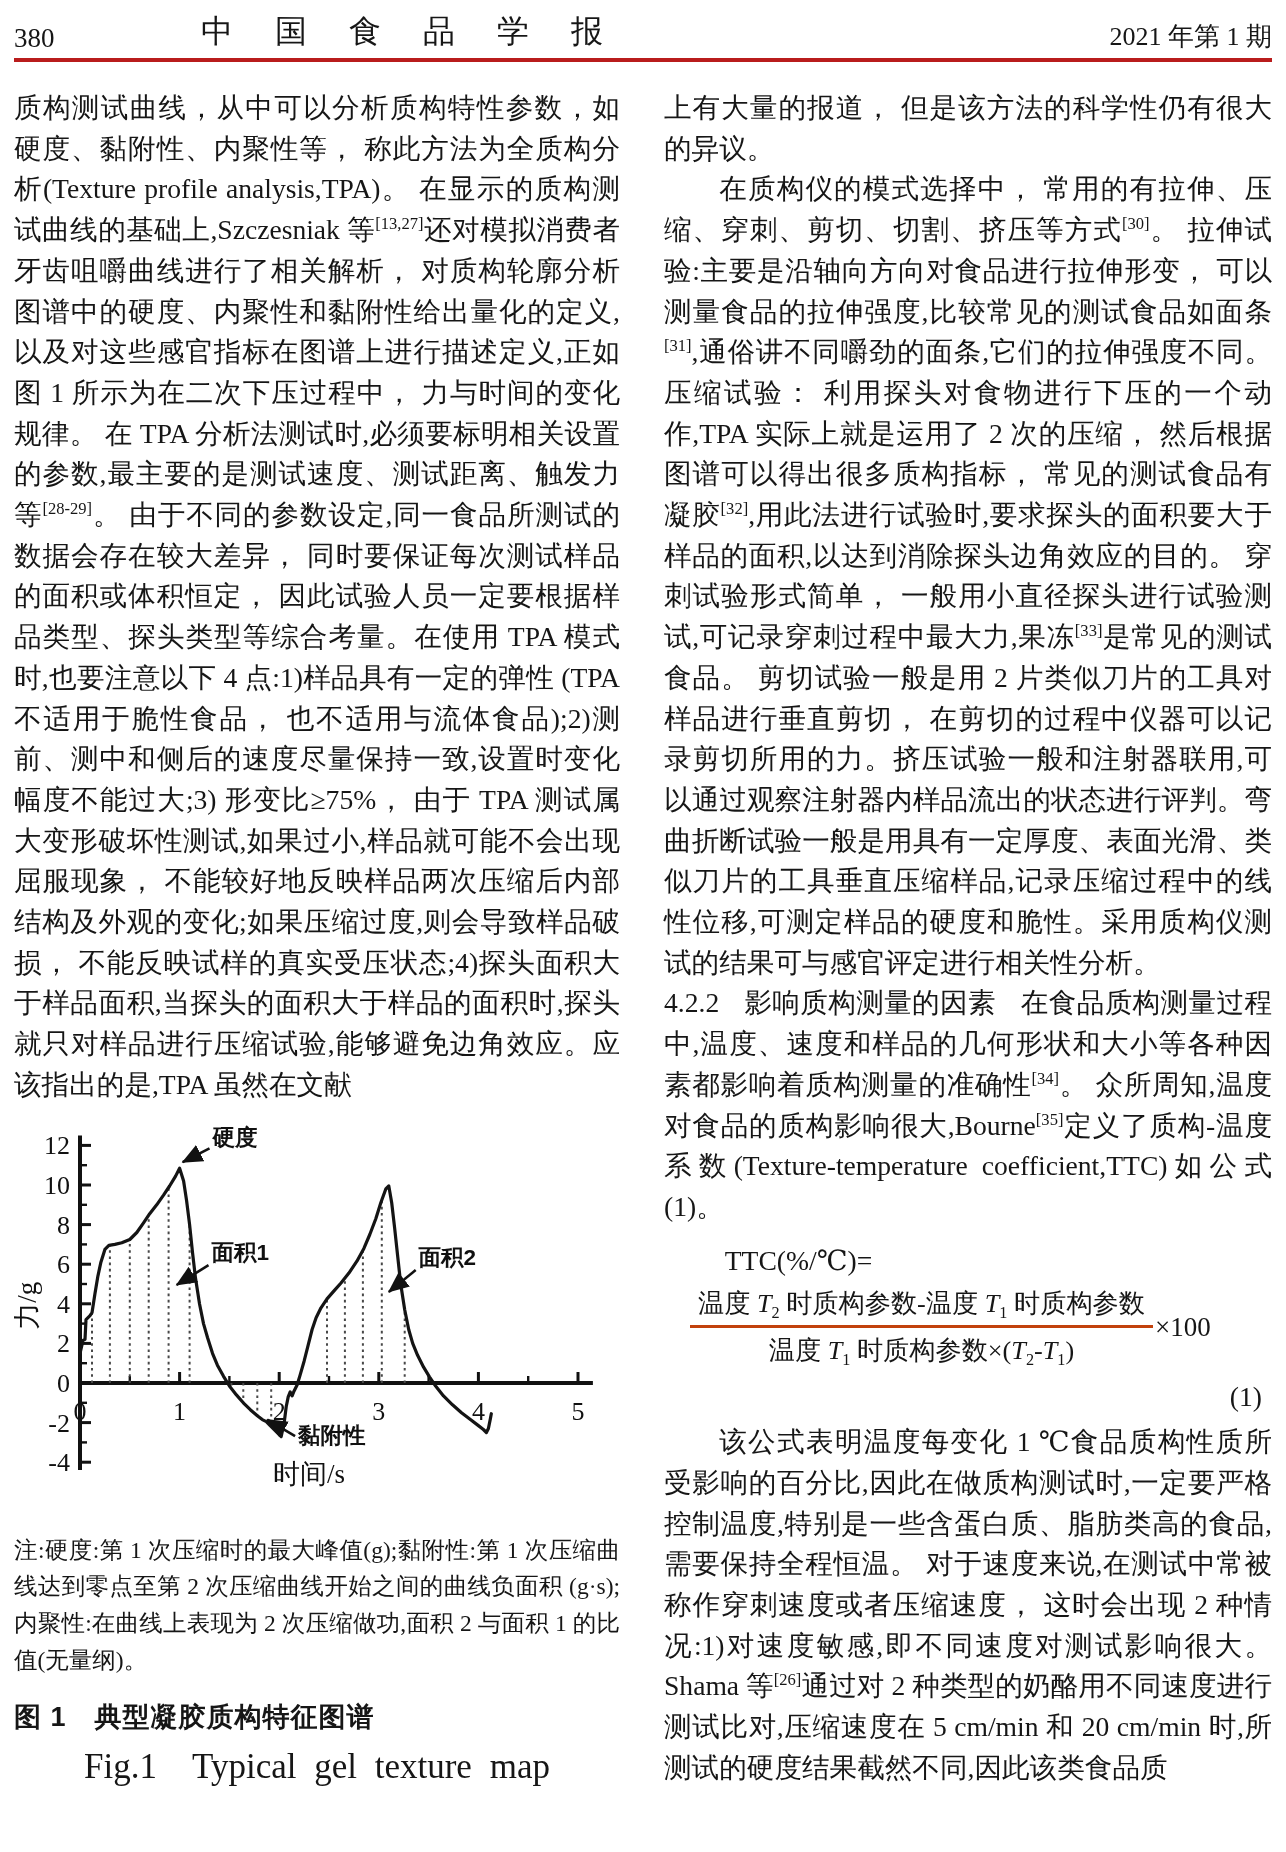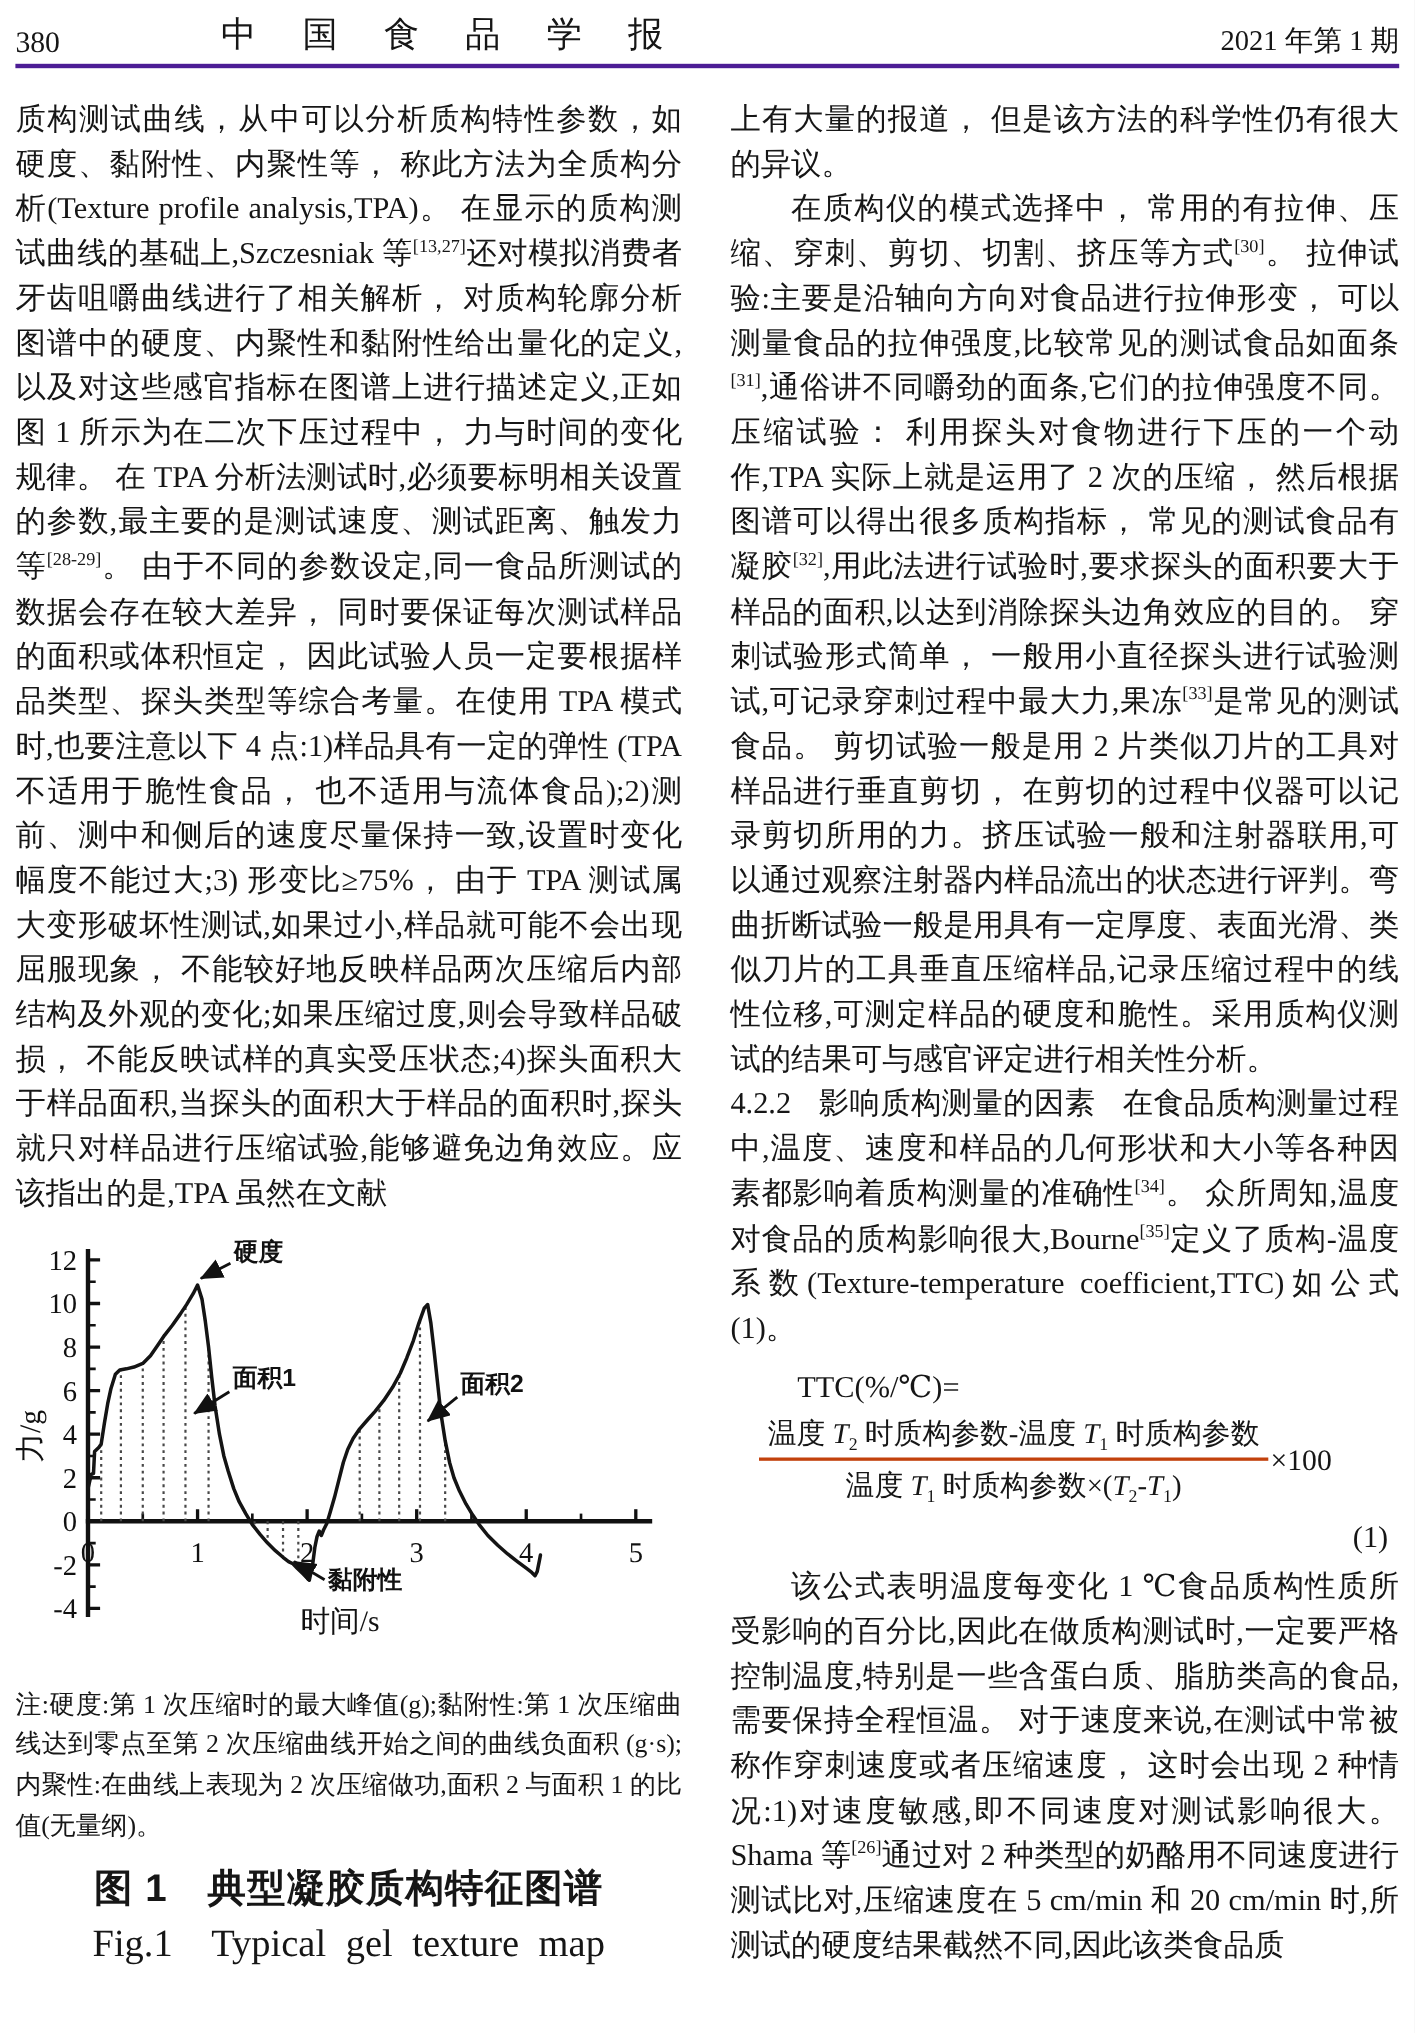--- a/index.html
+++ b/index.html
@@ -1,39 +1,39 @@
 <!DOCTYPE html>
 <html><head>
 <meta charset="utf-8">
 <style>
   html,body{margin:0;padding:0;background:#f3f3f3;}
   .page{position:relative;width:1286px;height:1852px;background:#ffffff;margin:0 auto;overflow:hidden;
         font-family:"Liberation Serif","DejaVu Serif",serif;color:#161616;}
-  .header{position:absolute;left:14px;top:8px;width:1258px;height:46px;border-bottom:4px solid #4c1d95;
+  .header{position:absolute;left:14px;top:8px;width:1258px;height:46px;border-bottom:4px solid #b91c1c;
           display:grid;grid-template-columns:170px 1fr 230px;align-items:end;padding-bottom:4px;}
   .header .pn{font-size:27px;}
   .header .jt{text-align:left;font-size:32px;letter-spacing:17px;padding-left:17px;}
   .header .issue{text-align:right;font-size:26px;}
   .col{position:absolute;top:88px;font-size:27.6px;line-height:40.7px;text-align:justify;}
   .col-left{left:14px;width:606px;}
   .col-right{left:664px;width:608px;}
   p{margin:0;padding:0;}
   .indent{text-indent:2em;}
   sup{font-size:0.60em;line-height:0;}
   sub{font-size:0.62em;line-height:0;}
   .sec-num{margin-right:0.9em;}
   .sec-title{margin-right:0.9em;}
   .figure{margin-top:12px;}
   #chart-svg{display:block;width:606px;height:372px;}
   #chart-svg text{font-family:"Liberation Serif","DejaVu Serif",serif;fill:#111;}
   #chart-svg .tick{font-size:26px;}
   #chart-svg .axlab{font-size:27px;}
   #chart-svg .anno{font-size:22.5px;font-weight:bold;font-family:"Liberation Sans","DejaVu Sans",sans-serif;}
   .fig-note{font-size:23.5px;line-height:36.8px;margin-top:42px;text-align:justify;}
-  .fig-cap-zh{margin-top:18px;text-align:center;font-size:35px;font-weight:bold;
+  .fig-cap-zh{margin-top:18px;font-size:27px;font-weight:bold;
               font-family:"Liberation Sans","DejaVu Sans",sans-serif;letter-spacing:1px;}
   .fig-cap-en{margin-top:10px;text-align:center;font-size:35px;word-spacing:9px;}
   .f-lhs{text-indent:2.2em;margin-top:13px;}
   .f-row{display:flex;align-items:center;margin:4px 0 2px 26px;font-size:26.2px;line-height:33px;text-align:center;}
   .frac .num{padding:2px 8px 5px;border-bottom:3px solid #c2410c;}
   .frac .den{padding:6px 8px 2px;}
   .f-mult{margin-left:2px;font-size:27px;}
   .f-eqno{text-align:right;padding-right:10px;margin:8px 0 4px;}
   .formula i{font-style:italic;}
 </style>

